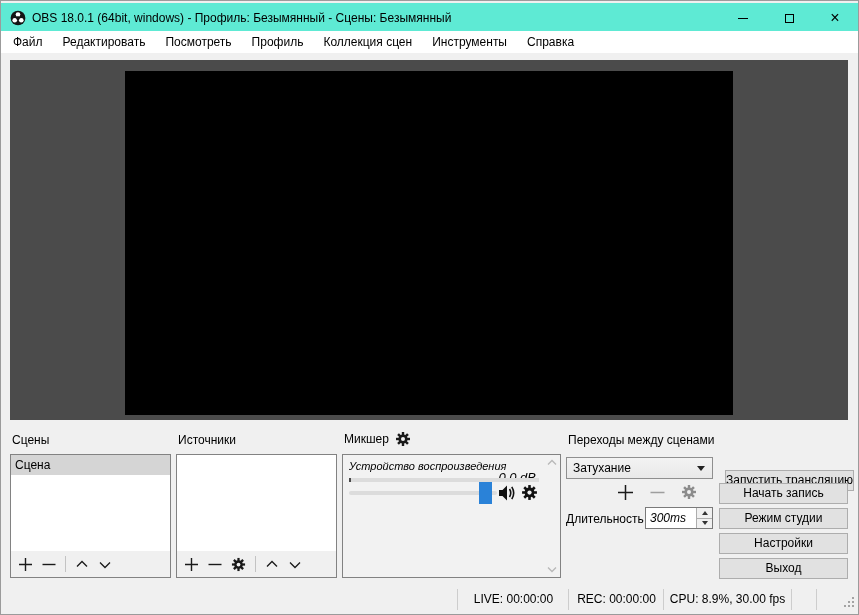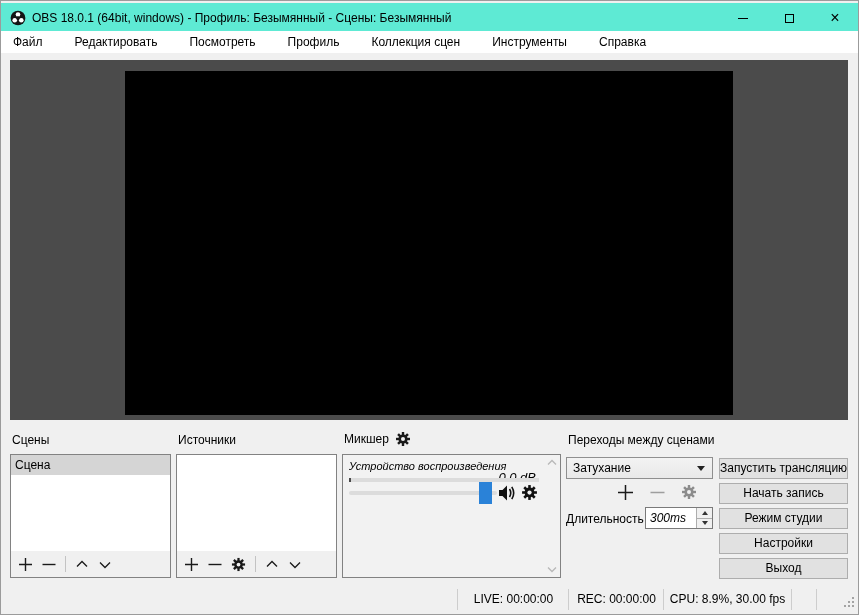--- a/index.html
+++ b/index.html
@@ -11,21 +11,21 @@
   .titlebar { position:absolute; left:1px; top:3px; right:1px; height:30px; background:#5eead4; }
   .obs-logo { position:absolute; left:9px; top:7px; width:16px; height:16px; }
   .win-title { position:absolute; left:31px; top:0; height:30px; line-height:30px; white-space:nowrap; }
   .win-controls { position:absolute; right:0; top:0; height:30px; display:flex; }
   .wc { width:46px; height:30px; display:flex; align-items:center; justify-content:center; }
   .min-glyph { width:10px; height:1px; background:#000; }
   .max-glyph { width:9px; height:9px; border:1px solid #000; }
   .close-glyph { font-size:16px; line-height:16px; }
 
   
-  .menubar { position:absolute; left:1px; top:31px; right:1px; height:22px; background:#ffffff; padding-left:2px; display:flex;gap:12px; }
+  .menubar { position:absolute; left:1px; top:31px; right:1px; height:22px; background:#ffffff; padding-left:2px; display:flex; }
   .menu-item { padding:0 10px; line-height:22px; white-space:nowrap; }
 
   
   .preview { position:absolute; left:10px; top:60px; width:838px; height:360px; background:#4b4b4b; }
   .canvas { position:absolute; left:115px; top:11px; width:608px; height:344px; background:#000; }
 
   
   .panel-label { position:absolute; top:432px; height:16px; line-height:16px; white-space:nowrap; }
   .lbl-scenes { left:12px; } .lbl-sources { left:178px; } .lbl-transitions { left:568px; }
   .lbl-mixer { left:344px; top:429px; display:flex; align-items:center; gap:6px; height:19px; }
@@ -59,21 +59,21 @@
   .spinbox { position:absolute; left:645px; top:507px; width:68px; height:22px; background:#fff; border:1px solid #7a7a7a;font-style:italic; }
   .spin-value { position:absolute; left:4px; top:0; line-height:20px; }
   .spin-btns { position:absolute; right:0; top:0; bottom:0; width:16px; border-left:1px solid #adadad; display:flex; flex-direction:column; }
   .spin-up, .spin-down { flex:1; display:flex; align-items:center; justify-content:center; background:#f0f0f0; }
   .spin-up { border-bottom:1px solid #adadad; }
   .tri-up { width:0; height:0; border-left:3px solid transparent; border-right:3px solid transparent; border-bottom:4px solid #333; }
   .tri-down { width:0; height:0; border-left:3px solid transparent; border-right:3px solid transparent; border-top:4px solid #333; }
 
   
   .action-btn { position:absolute; left:719px; width:129px; height:21px; background:#e1e1e1; border:1px solid #adadad; text-align:center; line-height:19px; white-space:nowrap; }
-  .btn-0 { top:458px; } .btn-1 { top:483px; } .btn-2 { top:508px; } .btn-3 { top:533px; } .btn-4 { top:558px; }
+  .btn-0 { top:470px;margin-left:6px; } .btn-1 { top:483px; } .btn-2 { top:508px; } .btn-3 { top:533px; } .btn-4 { top:558px; }
 
   
   .statusbar { position:absolute; left:1px; right:1px; bottom:1px; height:29px; background:#f0f0f0; }
   .sb-sep { position:absolute; top:4px; width:1px; height:21px; background:#cdcdcd; }
   .sb-text { position:absolute; top:0; height:29px; line-height:29px; text-align:center; white-space:nowrap; }
   .sb-live { left:457px; width:111px; }
   .sb-rec  { left:568px; width:95px; }
   .sb-cpu  { left:663px; width:127px; }
   .sb-grip { position:absolute; right:3px; bottom:3px; }
 </style>

